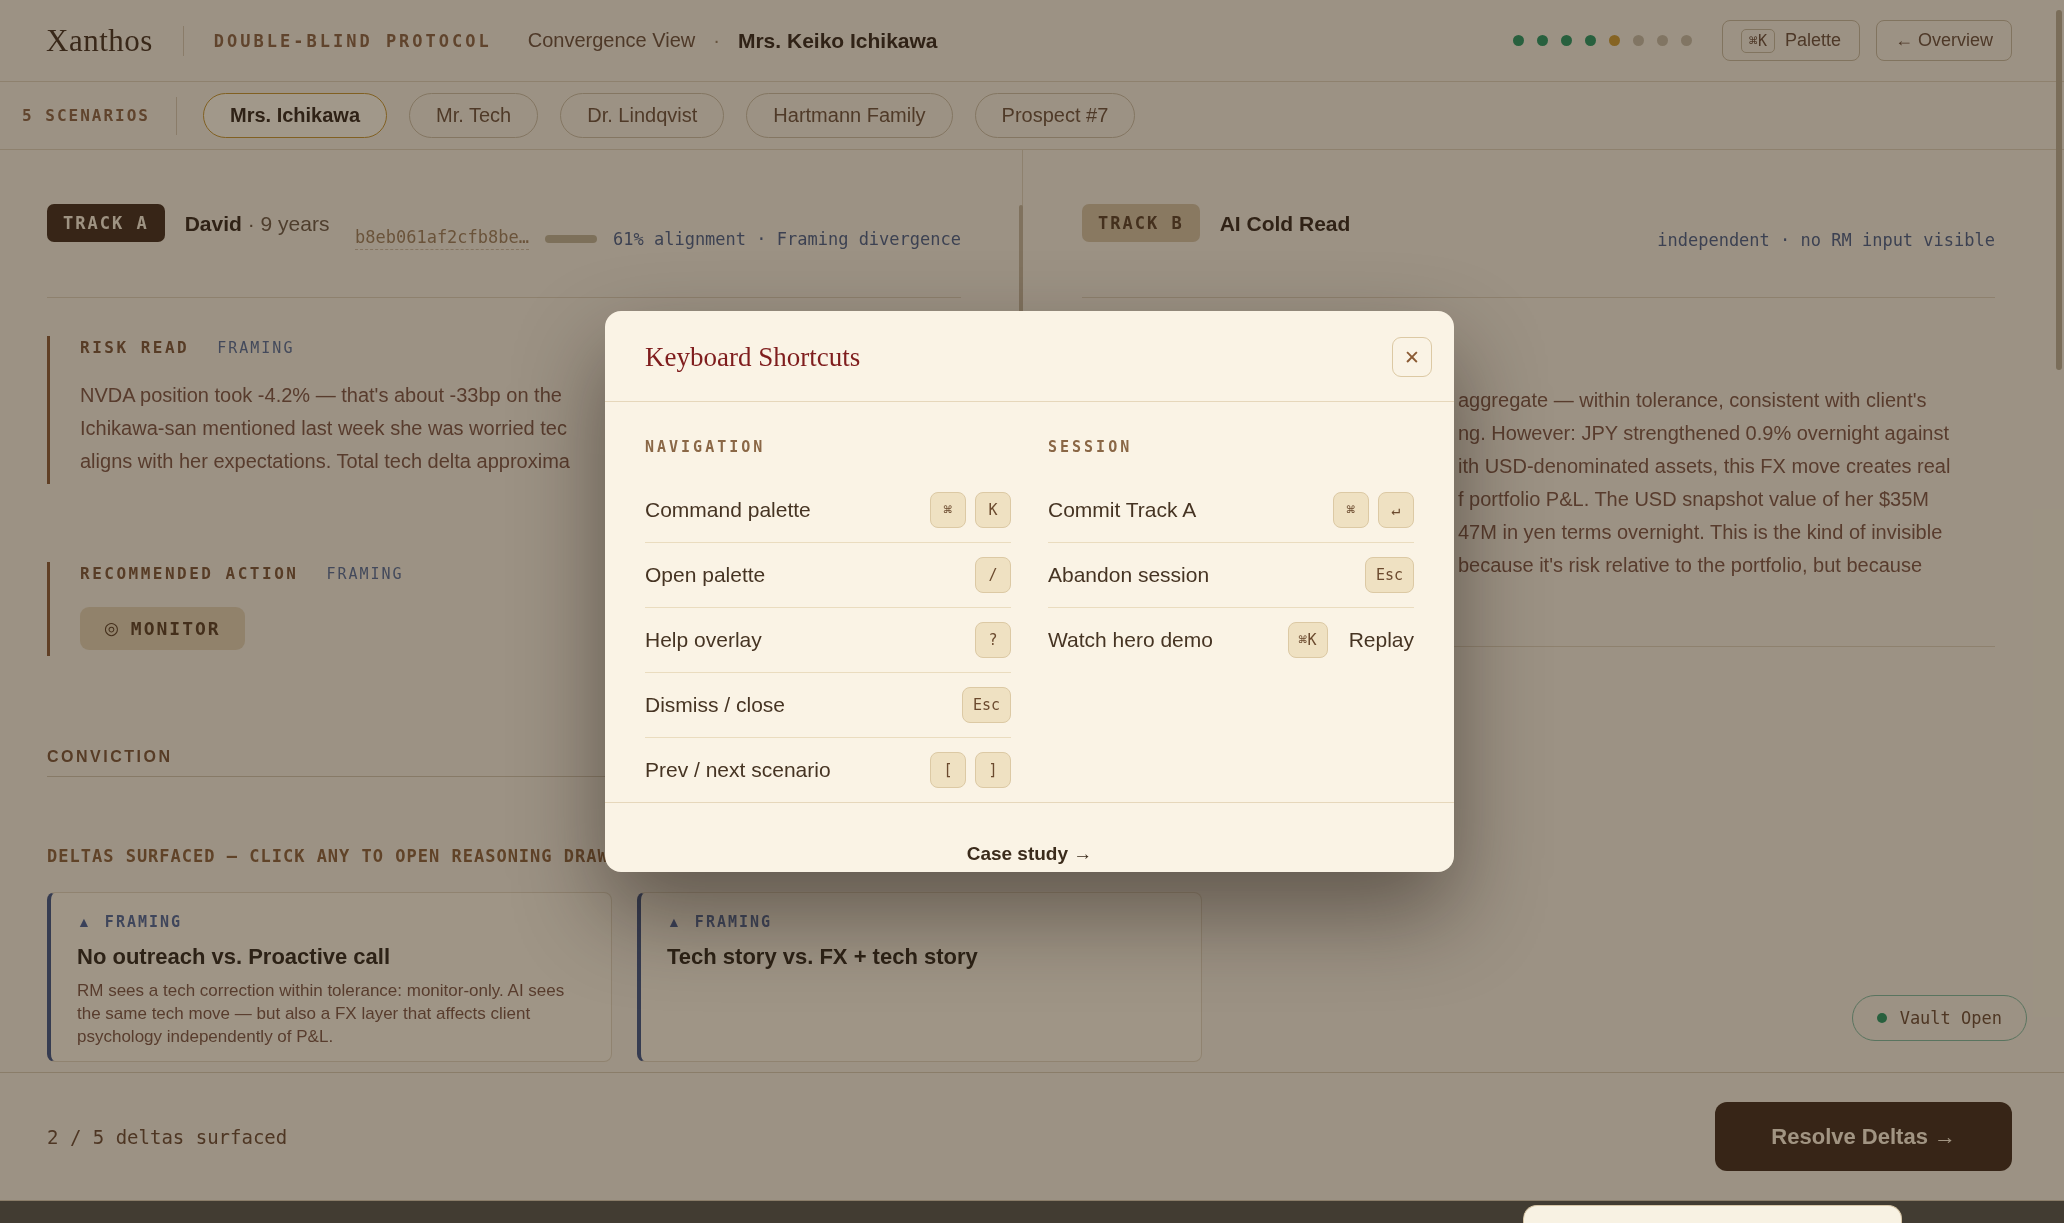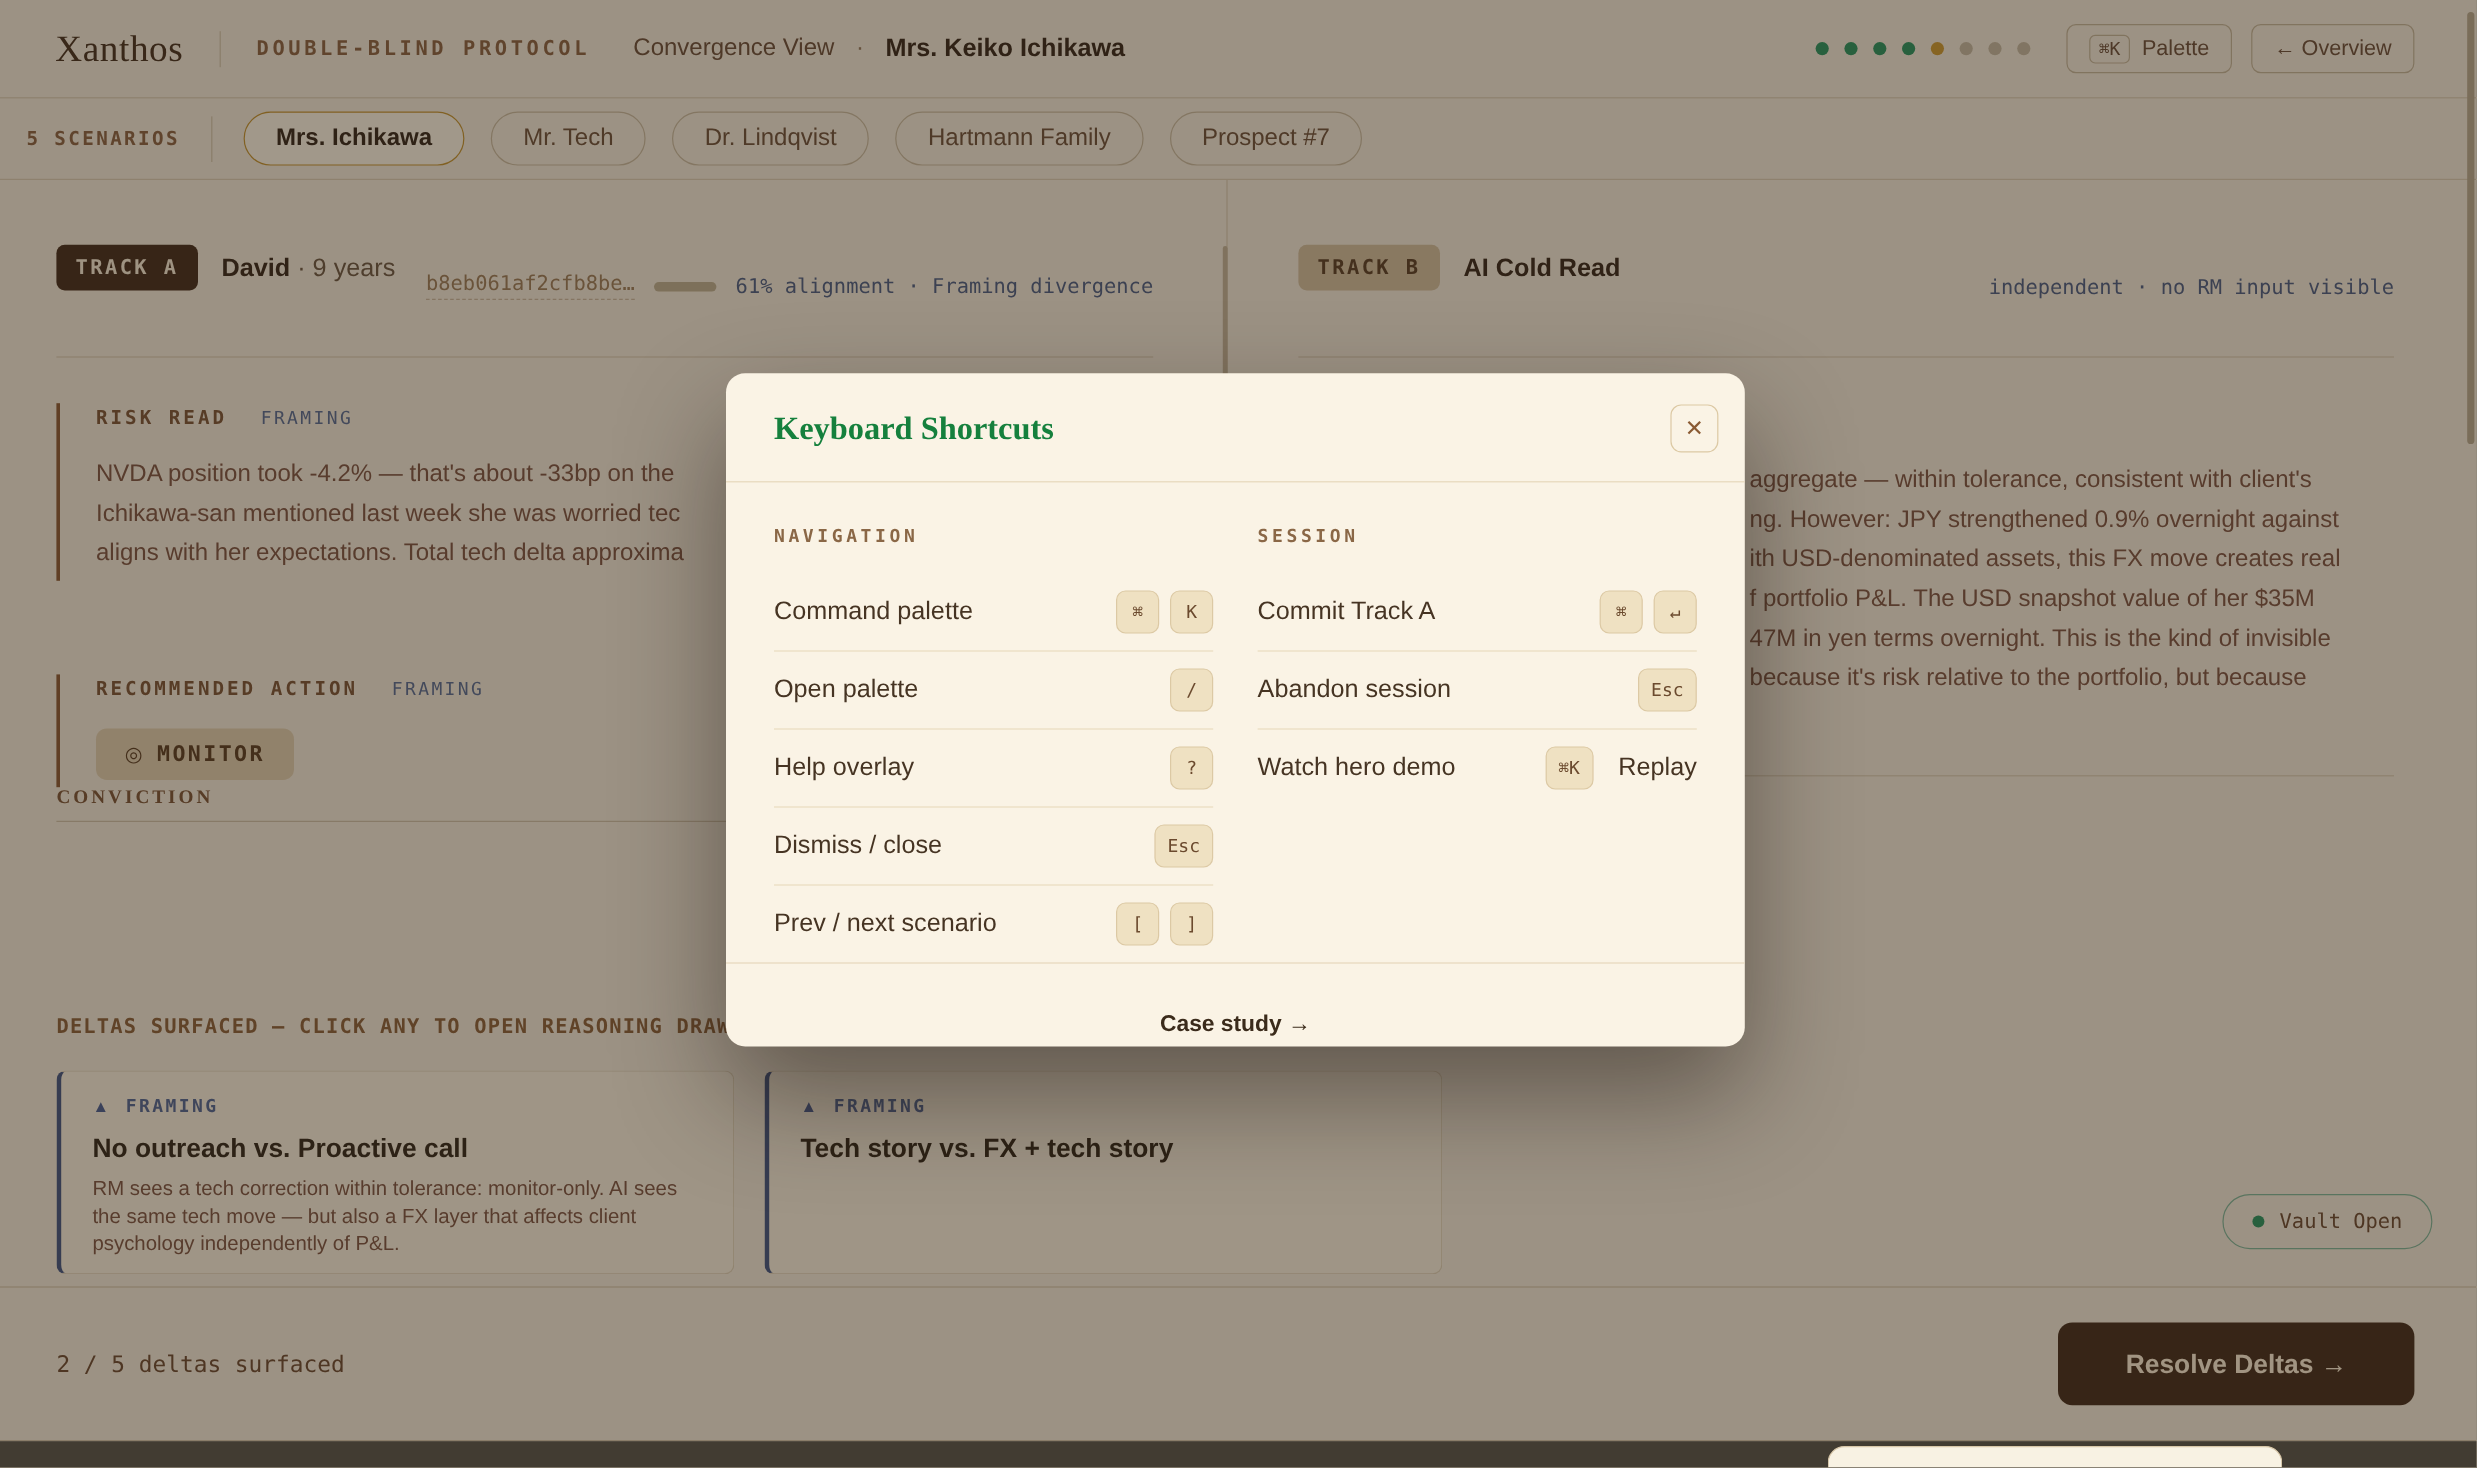--- a/index.html
+++ b/index.html
@@ -64,21 +64,21 @@
   .callout { margin-top:38px; border-left:3px solid #8a5a33; padding:2px 0 6px 30px; }
   .callout.second { margin-top:78px; }
   .sec-head { display:flex; align-items:center; gap:28px; }
   .sec-title { font-family:"DejaVu Sans Mono", monospace; font-size:16px; letter-spacing:2.5px; color:#7b5434; font-weight:700; }
   .sec-tag { font-family:"DejaVu Sans Mono", monospace; font-size:15px; letter-spacing:2px; color:#5b6a8a; }
   .sec-lines { margin-top:22px; font-size:20px; line-height:33px; color:#7d5440; white-space:nowrap; }
   .monitor { display:inline-flex; align-items:center; gap:12px; margin-top:24px; background:#d9c6a4;
              border-radius:9px; padding:11px 24px; }
   .monitor-icon { color:#5c3f22; font-size:17px; }
   .monitor-label { font-family:"DejaVu Sans Mono", monospace; font-size:18px; font-weight:700; letter-spacing:2px; color:#5c3f22; }
-  .conviction { font-family:Liberation Serif, serif; font-size:16px; letter-spacing:2.5px;
+  .conviction { margin-top:92px; font-family:Liberation Sans, sans-serif; font-size:16px; letter-spacing:2.5px;
                 color:#7b5434; font-weight:700; }
   .conviction-line { margin-top:10px; height:1px; background:#c9b99d; }
 
   .tb-lines { margin-top:86px; margin-left:376px; font-size:20px; line-height:33px; color:#7d5440; white-space:nowrap; }
   .tb-divider { margin-top:64px; height:1px; background:#d3c3a8; }
 
   
   .deltas { position:absolute; top:840px; left:0; right:0; padding-left:47px; }
   .deltas-title { padding-top:6px; font-family:"DejaVu Sans Mono", monospace; font-size:17px; letter-spacing:1px;
                   color:#8a5f38; font-weight:700; white-space:nowrap; }
@@ -105,21 +105,21 @@
   .understrip { position:absolute; top:1201px; left:0; right:0; height:22px; background:#5a5448; }
   .toast-peek { position:absolute; left:1523px; top:1205px; width:379px; height:18px; background:#f8f2e3;
                 border:1px solid #d8c7a8; border-bottom:none; border-radius:14px 14px 0 0; z-index:60; }
 
   
   .overlay { position:absolute; inset:0; background:rgba(30,22,15,.38); z-index:50; }
   .modal { position:absolute; left:605px; top:311px; width:849px; height:561px; background:#faf3e5;
            border-radius:16px; box-shadow:0 40px 90px rgba(25,16,8,.45); z-index:70; display:flex; flex-direction:column; }
   .modal-head { display:flex; align-items:center; justify-content:space-between; padding:26px 22px 24px 40px;
                 border-bottom:1px solid #e6d7bb; }
-  .modal-title { font-family:"Liberation Serif", serif; font-size:27px; font-weight:700; color:#15803d; }
+  .modal-title { font-family:"Liberation Serif", serif; font-size:27px; font-weight:400; color:#7f1d1d; }
   .modal-close { width:40px; height:40px; border:1px solid #dcc9a4; border-radius:9px; display:flex; align-items:center;
                  justify-content:center; color:#8a5a33; font-size:19px; background:transparent; cursor:pointer; }
   .modal-body { display:grid; grid-template-columns:1fr 1fr; column-gap:37px; padding:36px 40px 0; }
   .sc-heading { font-family:"DejaVu Sans Mono", monospace; font-size:15px; letter-spacing:3px; color:#8a6746;
                 font-weight:700; margin-bottom:22px; }
   .sc-row { display:flex; align-items:center; justify-content:space-between; padding:14px 0; border-bottom:1px solid #eadcbf; }
   .sc-row:last-child { border-bottom:none; }
   .sc-label { font-size:21px; color:#463423; }
   .keys { display:flex; align-items:center; gap:9px; }
   kbd { min-width:36px; height:36px; display:inline-flex; align-items:center; justify-content:center; padding:0 10px;

